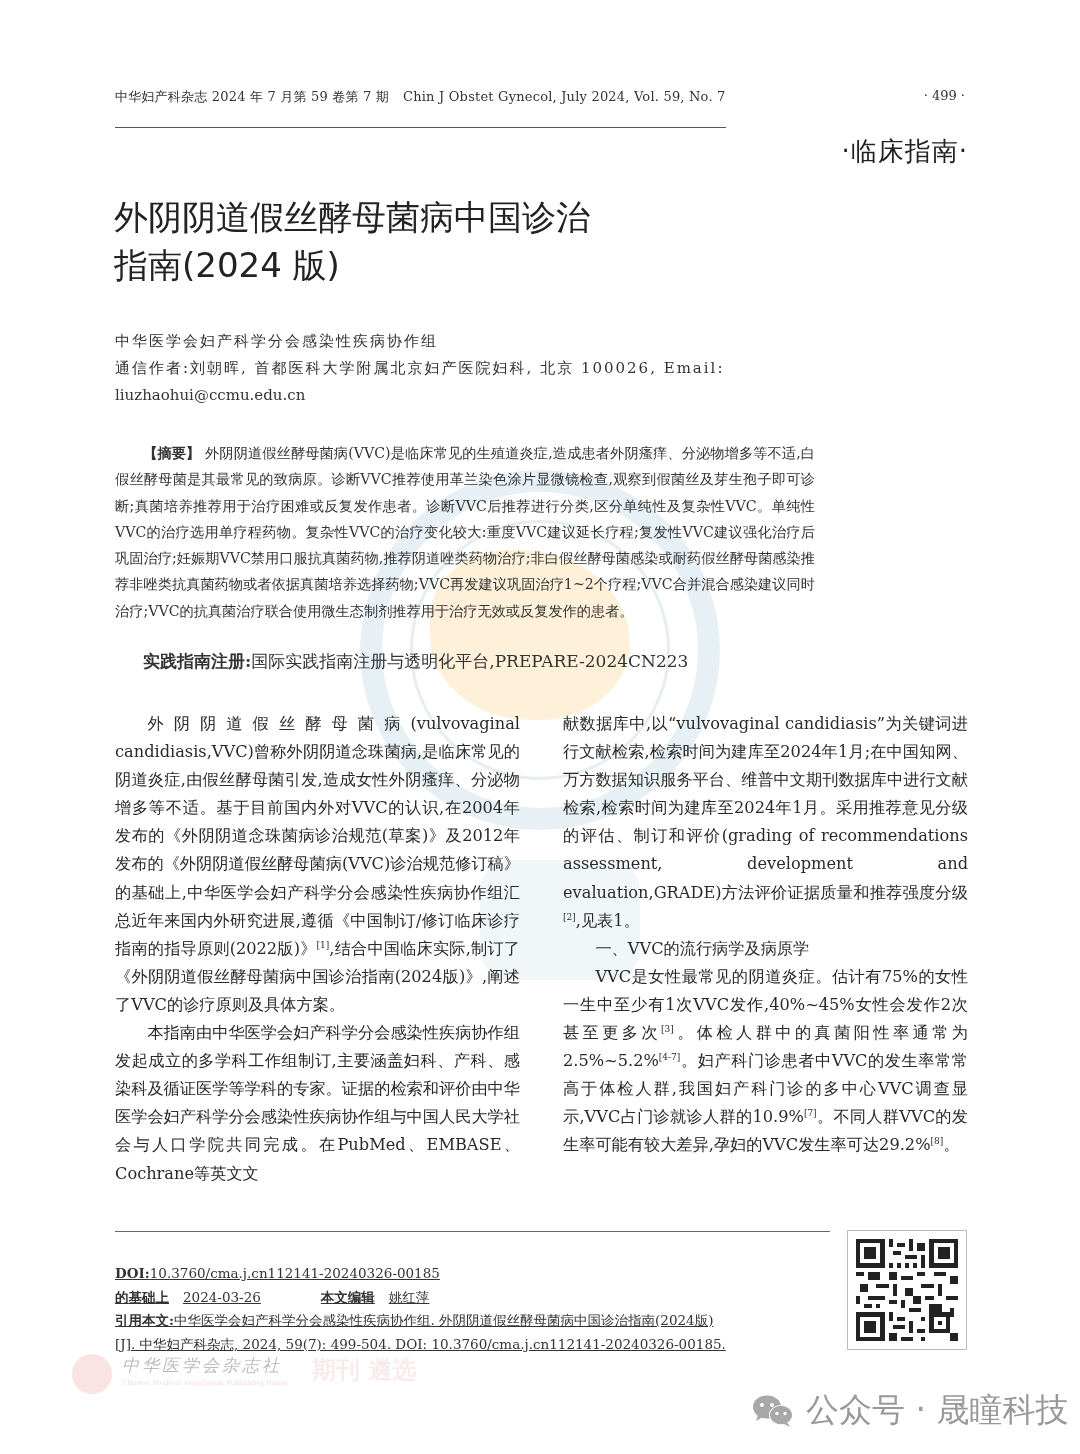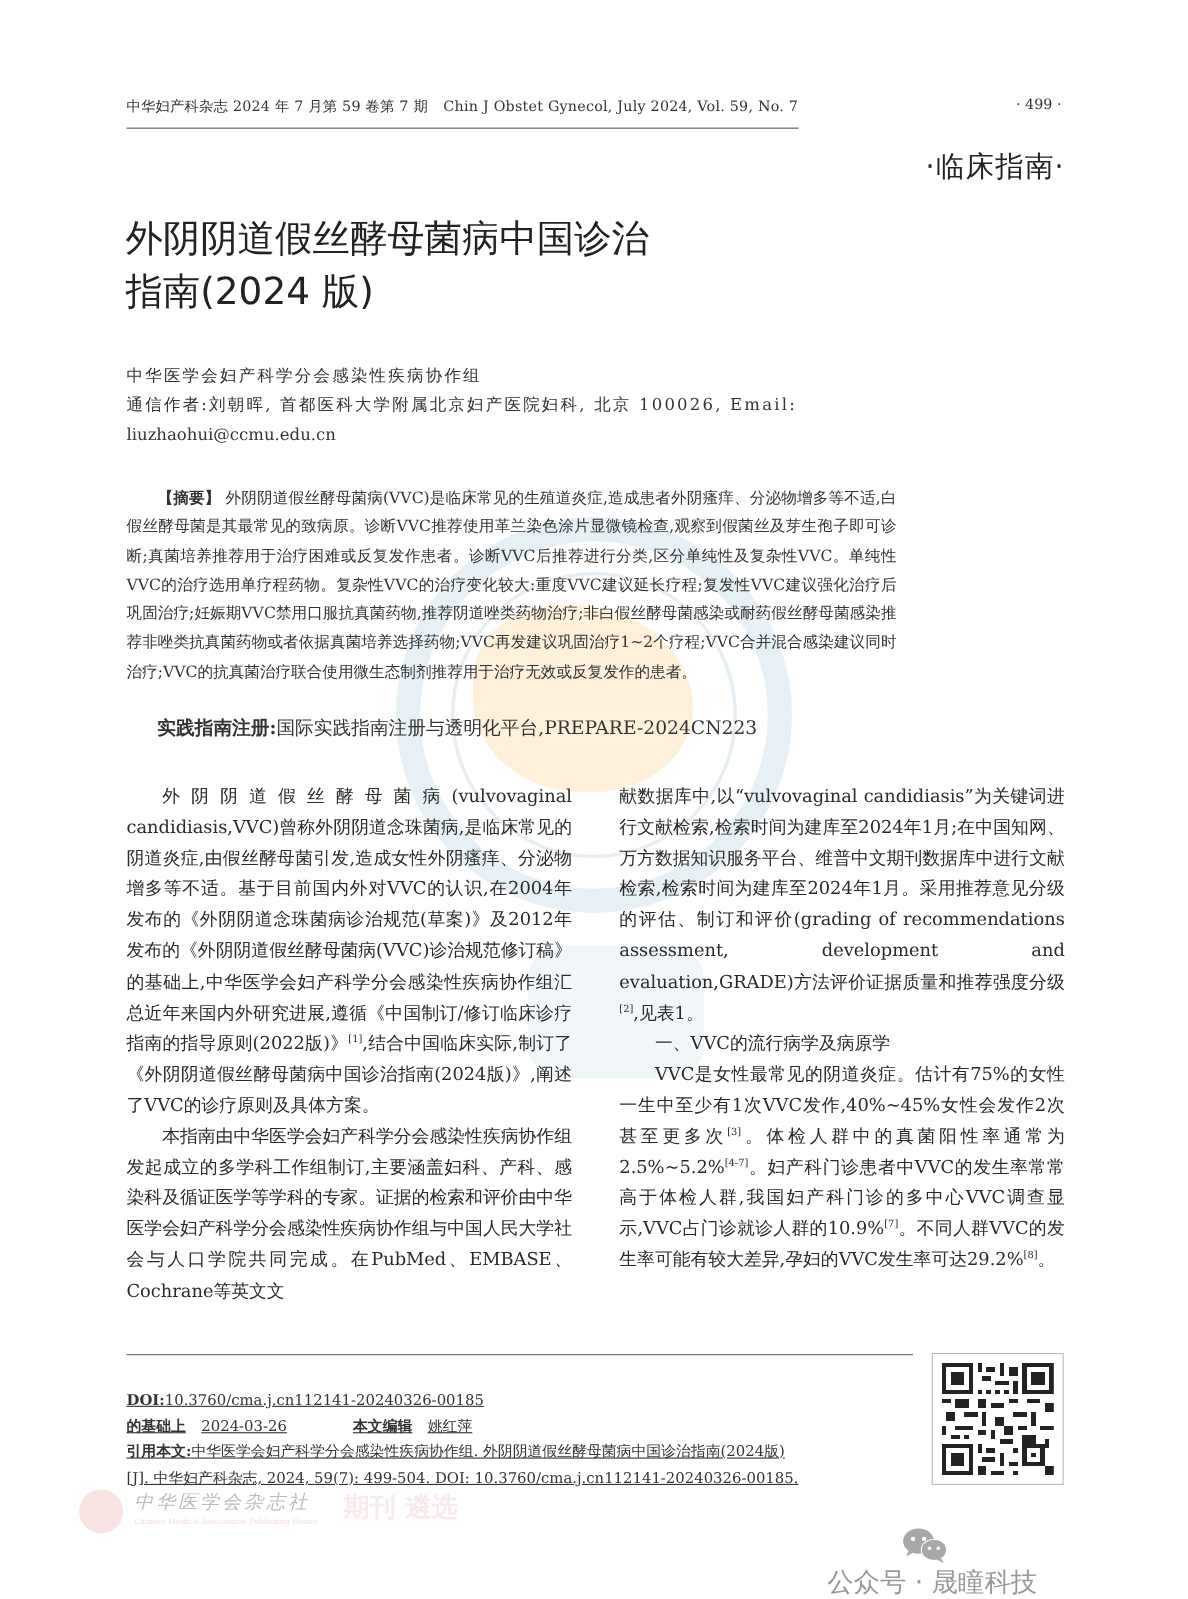--- a/index.html
+++ b/index.html
@@ -55,21 +55,21 @@
       background: rgba(120,170,200,0.10);
     }
 
     
     .running-head {
       position: absolute;
       left: 115px; top: 88px;
       font-size: 13px;
       color: #333;
       border-bottom: 1.5px solid #555;
-      padding-bottom: 10px;
+      padding-bottom: 21px;
       white-space: nowrap;
       letter-spacing: 0.2px;
     }
     .running-head .en { margin-left: 14px; }
     .page-number {
       position: absolute;
       right: 115px; top: 88px;
       font-size: 13px;
       color: #333;
       white-space: nowrap;
@@ -216,24 +216,23 @@
       font-family: "DejaVu Sans", "Liberation Sans", sans-serif;
     }
 
     
     .wechat {
       position: absolute;
       left: 752px; top: 1388px;
       display: flex;
       align-items: center;
       color: #999;
-      font-size: 24px;
+      font-size: 33px;
       font-family: "DejaVu Sans", "Liberation Sans", sans-serif;
       white-space: nowrap;
-      flex-direction: column;
     }
     .wechat svg { width: 42px; height: 34px; margin-right: 12px; }
   </style>
 </head>
 <body>
 
 <div class="page">
 
   <div class="watermark">
     <div class="wm-ring"></div>

